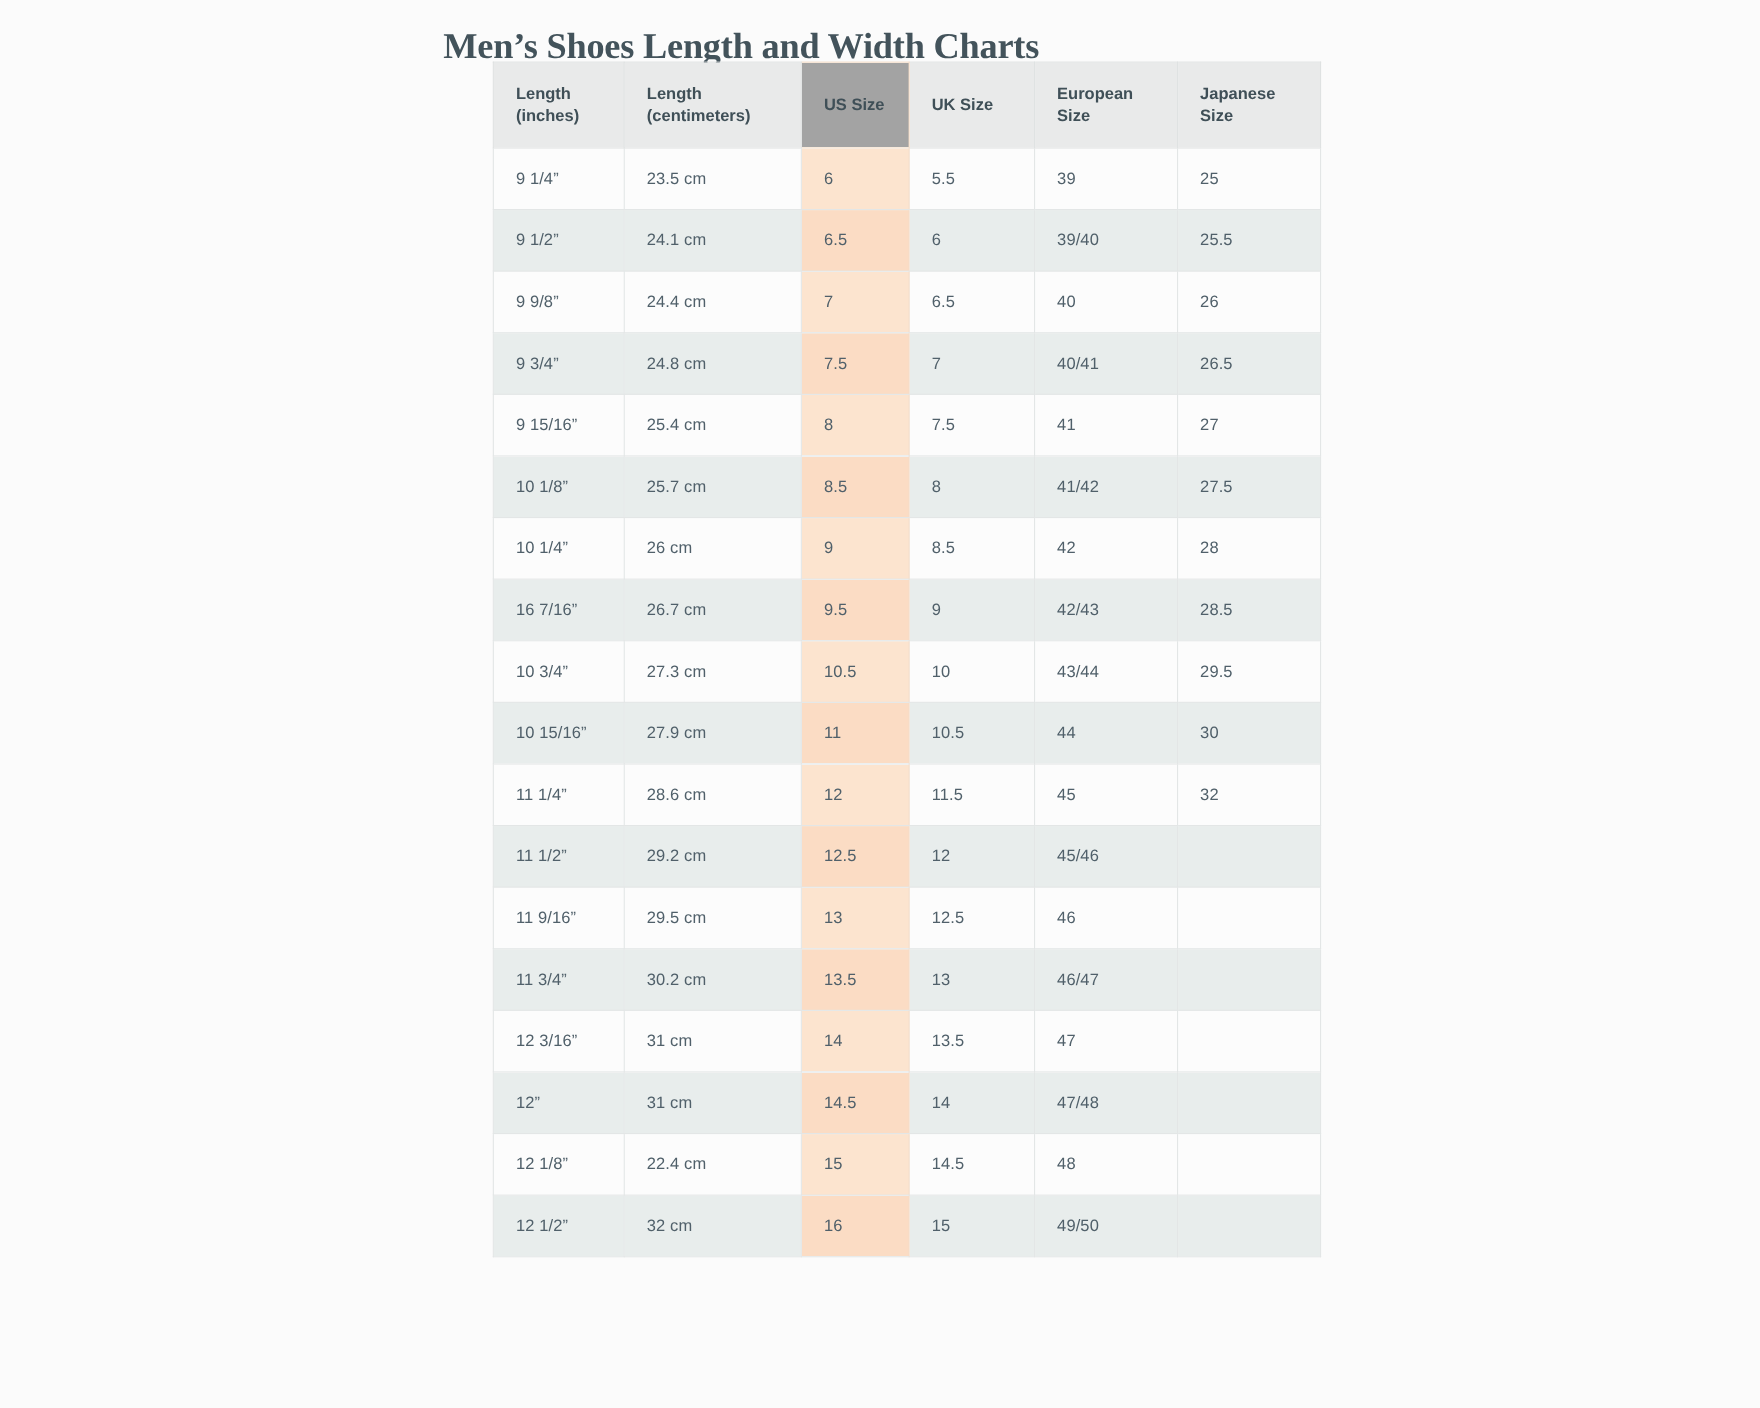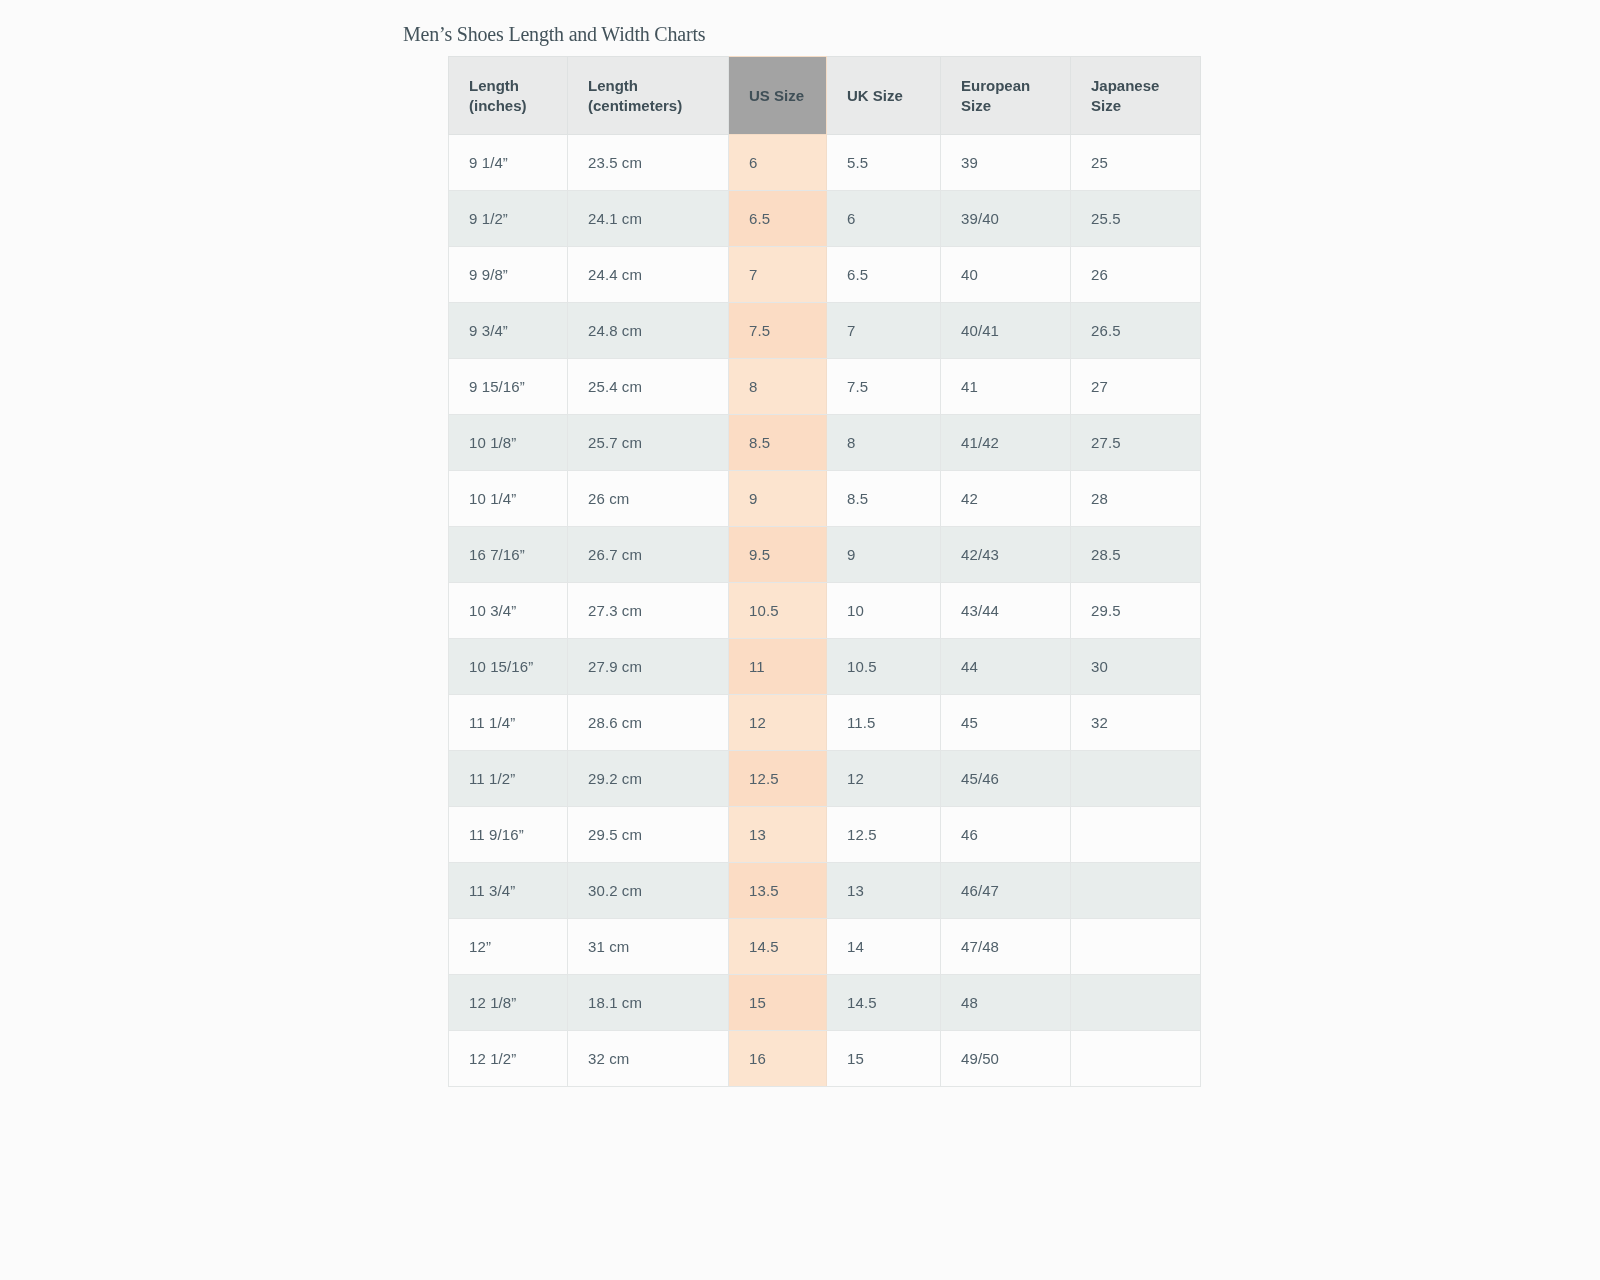--- a/index.html
+++ b/index.html
@@ -22,22 +22,22 @@
     height: 1280px;
     background: #fbfbfb;
   }
 
   
   #title {
     position: absolute;
     left: 403px;
     top: 2px;
     font-family: "Liberation Serif", "DejaVu Serif", serif;
-    font-weight: normal;
-    font-size: 20px;
+    font-weight: bold;
+    font-size: 33px;
     line-height: 38px;
     letter-spacing: -0.2px;
     color: #43535b;
     white-space: nowrap;
   }
 
   
   #chart-wrap {
     position: absolute;
     left: 403px;
@@ -260,30 +260,38 @@
           </tr>
           <tr>
             <td>11 3/4”</td>
             <td>30.2 cm</td>
             <td class="hl">13.5</td>
             <td>13</td>
             <td>46/47</td>
             <td class=" empty"></td>
           </tr>
           <tr>
+            <td>12 3/16”</td>
+            <td>31 cm</td>
+            <td class="hl">14</td>
+            <td>13.5</td>
+            <td>47</td>
+            <td class=" empty"></td>
+          </tr>
+          <tr>
             <td>12”</td>
             <td>31 cm</td>
             <td class="hl">14.5</td>
             <td>14</td>
             <td>47/48</td>
             <td class=" empty"></td>
           </tr>
           <tr>
             <td>12 1/8”</td>
-            <td>18.1 cm</td>
+            <td>22.4 cm</td>
             <td class="hl">15</td>
             <td>14.5</td>
             <td>48</td>
             <td class=" empty"></td>
           </tr>
           <tr>
             <td>12 1/2”</td>
             <td>32 cm</td>
             <td class="hl">16</td>
             <td>15</td>

